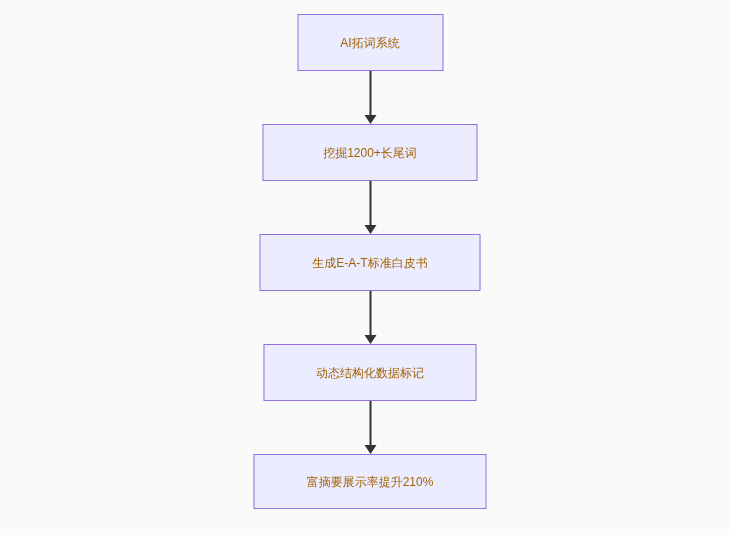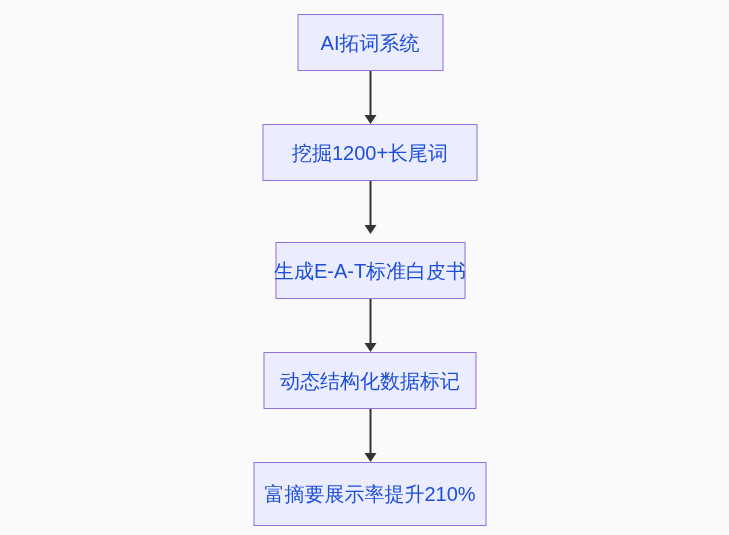--- a/index.html
+++ b/index.html
@@ -24,32 +24,32 @@
     align-items: center;
   }
   .flow-node {
     background: #ECECFF;
     border: 1px solid #9370DB;
     box-sizing: border-box;
     height: 57px;
     display: flex;
     align-items: center;
     justify-content: center;
-    color: #1d4ed8;
-    font-size: 20px;
+    color: #a16207;
+    font-size: 12px;
     line-height: 1;
     white-space: nowrap;
     text-align: center;
   }
   
   .flow-node.n0 { width: 146px; }
   .flow-node.n1 { width: 215px; }
-  .flow-node.n2 { width: 190px; margin-top: 8px; }
+  .flow-node.n2 { width: 221px; }
   .flow-node.n3 { width: 213px; font-family: Liberation Serif, serif; }
-  .flow-node.n4 { width: 233px; height: 64px; }
+  .flow-node.n4 { width: 233px; height: 55px; }
 
   .flow-arrow {
     height: 53px;
     display: flex;
     flex-direction: column;
     align-items: center;
   }
   .flow-arrow .shaft {
     width: 2px;
     flex: 1 1 auto;

